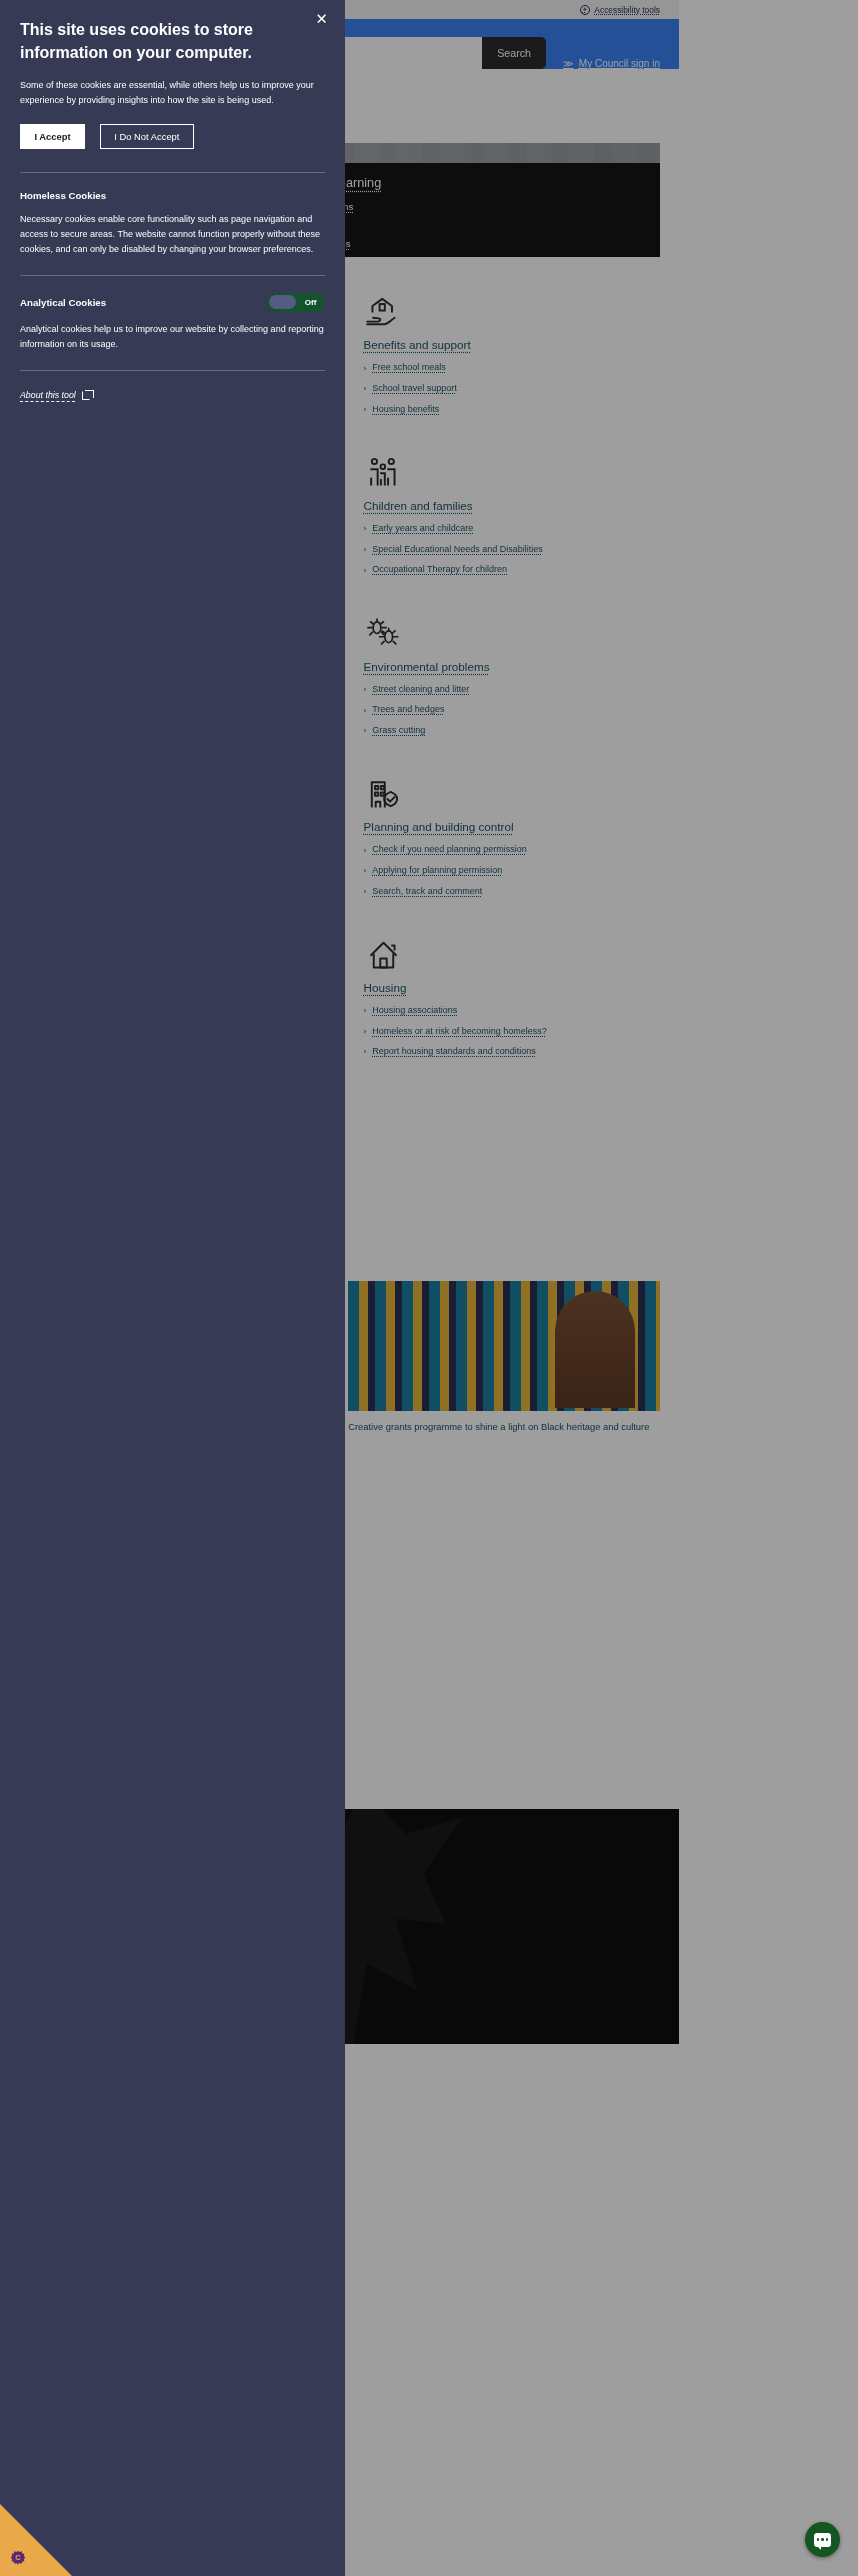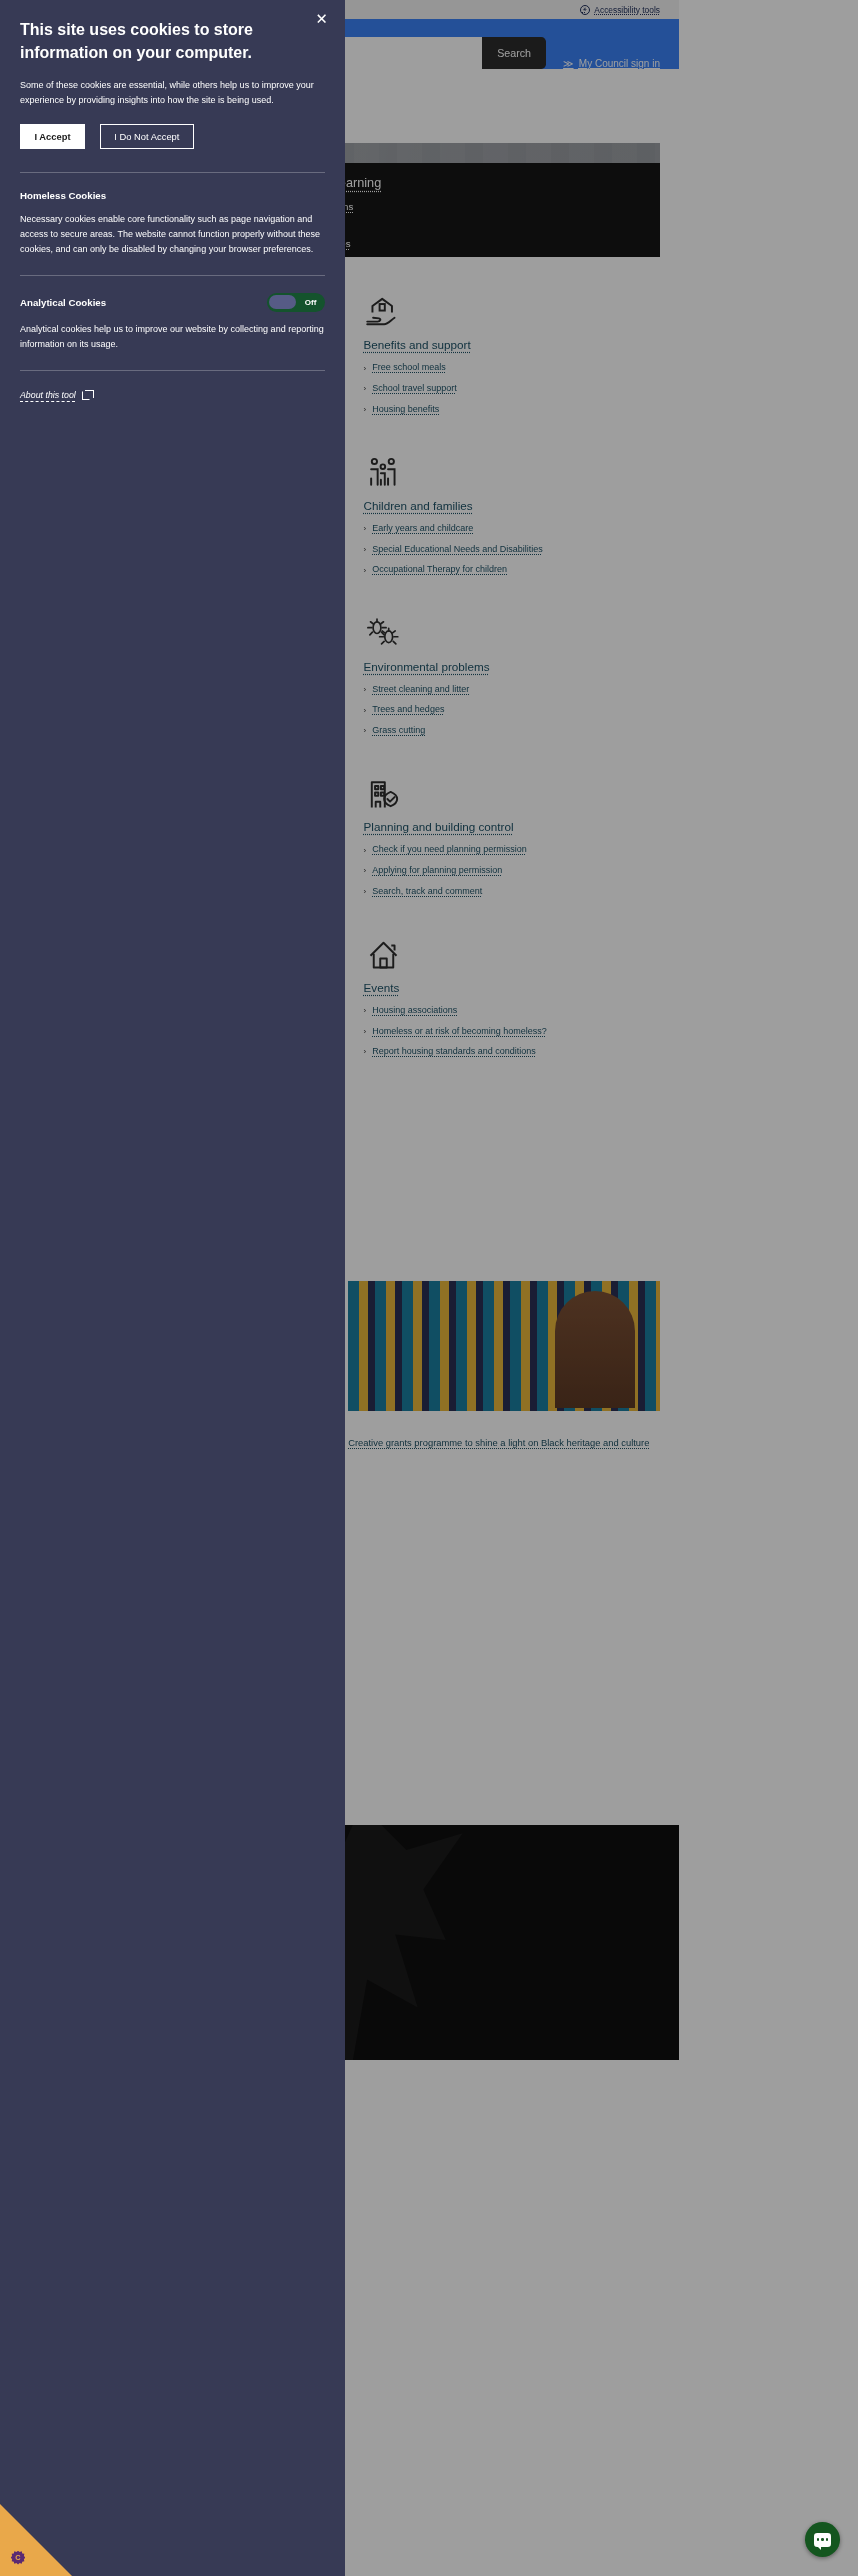--- a/index.html
+++ b/index.html
@@ -264,25 +264,24 @@
   .thumb-b {
     background:
       repeating-linear-gradient(90deg,#1b7fa0 0 10.7px,#e8b73a 10.7px 20px,#2a2f54 20px 27px);
     position: relative; overflow: hidden;
   }
   .thumb-b:after{
     content:"";position:absolute;right:8%;top:8%;width:80px;height:117px;border-radius:40px 40px 0 0;
     background:linear-gradient(180deg,#7d5135,#5d3a25);
   }
   .news-title {
-    margin-top: 24px;
+    margin-top: 8px;
     font-size: 9.4px;
     line-height: 1.62;
     color: #1d4f63;
-    text-decoration: underline;
     text-decoration-style: dotted;
     text-underline-offset: 2px;
   }
 
   
   .footer-spacer { height: 348px; background: #ffffff; }
   .footer {
     height: 235px;
     background: #101010;
     position: relative;
@@ -776,21 +775,21 @@
 
         <div class="svc-cell right">
           <div class="svc-icon">
             <svg viewBox="0 0 60 52" fill="none" stroke="#2e2e2e" stroke-width="3" stroke-linejoin="round">
               <path d="M10 28L30 8l20 20"></path>
               <path d="M15 25v21h30V25"></path>
               <rect x="25" y="32" width="10" height="14"></rect>
               <path d="M42 12h5v8"></path>
             </svg>
           </div>
-          <div class="svc-title">Events</div>
+          <div class="svc-title">Housing</div>
           <ul class="svc-links">
             <li>
                 <span class="chev">›</span>
                 <span class="t">Housing associations</span>
               </li>
             <li>
                 <span class="chev">›</span>
                 <span class="t">Homeless or at risk of becoming homeless?</span>
               </li>
             <li>

